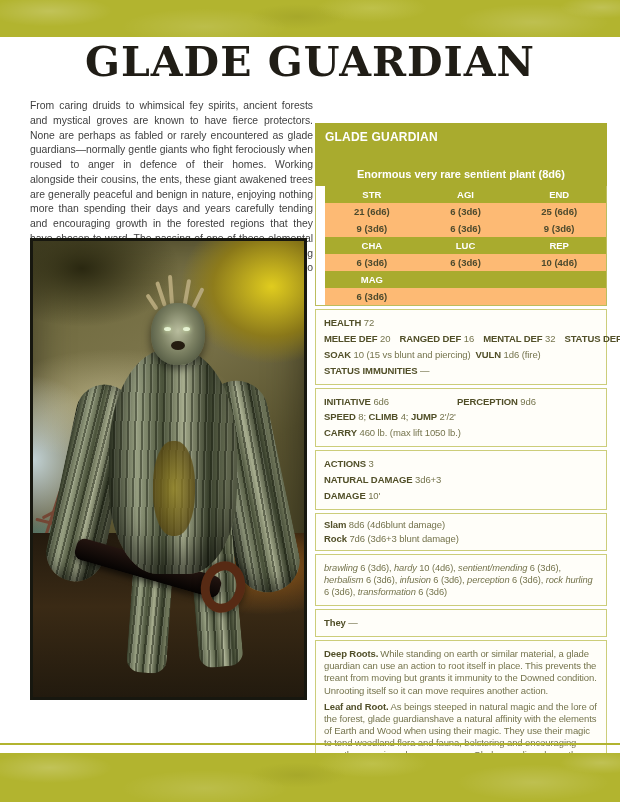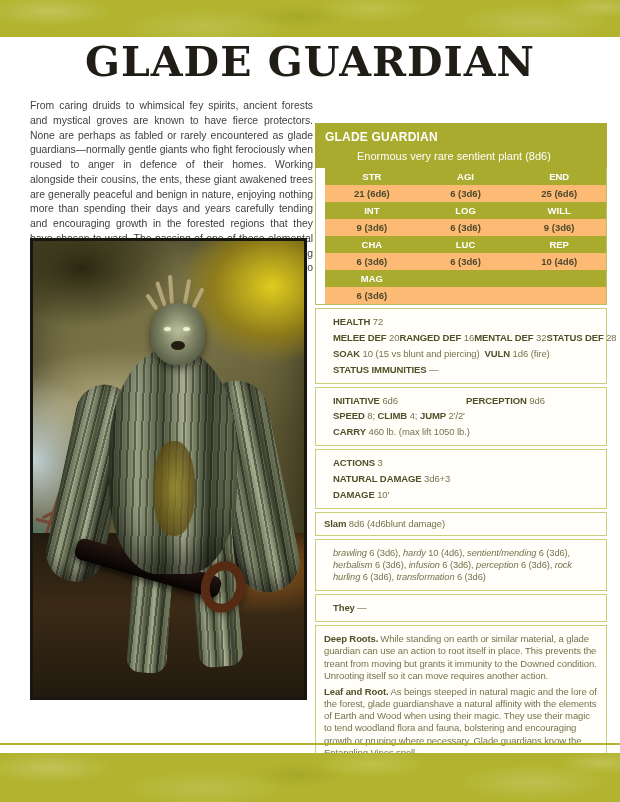--- a/index.html
+++ b/index.html
@@ -83,36 +83,36 @@
   .a5 { left:117px; top:52px; width:4px; height:18px; transform:rotate(-34deg); }
   .weapon { left:40px; bottom:118px; width:150px; height:22px; border-radius:8px;
             background:linear-gradient(#241510,#050302); transform:rotate(16deg); box-shadow:0 3px 6px rgba(0,0,0,.6); }
   .weapon-head { left:168px; bottom:84px; width:44px; height:52px; border-radius:50%;
             border:9px solid #572a14; background:transparent; transform:rotate(14deg); box-shadow:0 0 8px rgba(0,0,0,.6); }
 
   
   .statblock { position:absolute; left:315px; top:123px; width:292px; font-size:9.5px; }
   .sb-header { background:#a9ab2e; padding:7px 10px 6px; color:#ffffff; }
   .sb-name  { font-weight:bold; font-size:12px; letter-spacing:.2px; }
-  .sb-type  { font-weight:normal; font-size:11px; margin-top:6px;padding-left:32px; }
+  .sb-type  { font-weight:bold; font-size:11px; margin-top:24px;padding-left:32px; }
   .sb-flavor{ font-style:italic; font-size:10px; color:rgba(255,255,255,.78); margin-top:4px; }
   .attr-wrap { border:1px solid #bcbd5e; border-top:none; }
   .attr-row { display:flex;margin-left:9px; }
   .attr-cell { flex:1; text-align:center; padding:3px 0; }
   .attr-head { background:#a9ab2e; color:#ffffff; font-weight:bold; font-size:9.5px; }
   .attr-val  { background:#fdba74; color:#4c4a2d; font-weight:bold; font-size:9.5px; }
   .sb-box {
     border:1px solid #cccd7a; background:#fffef9; margin-top:3px;
     padding:3px 8px; color:#75744d; letter-spacing:-.1px;
   }
-  .sb-box p { margin:4px 9px; line-height:1.25; }
+  .sb-box p { margin:4px 0; line-height:1.25; }
   .sb-box b { color:#514f28; }
   .two-col { display:flex; }
   .c1 { min-width:133px; padding-right:5px; }
-  .def-row { display:flex; flex-wrap:nowrap; }
+  .def-row { display:flex; gap:9px; flex-wrap:nowrap; }
   .def-row span { white-space:nowrap; }
   .attacks p { margin:2px 0; }
   .skills-box { font-size:9.3px; }
   .skills-box p { line-height:1.32; }
   .traits p { line-height:1.28; margin:4px 0; }
   .traits b { margin-right:2px; }
 </style>
 </head>
 <body>
 
@@ -162,25 +162,20 @@
     <div class="attr-row attr-head">
       <span class="attr-cell">STR</span>
       <span class="attr-cell">AGI</span>
       <span class="attr-cell">END</span>
     </div>
     <div class="attr-row attr-val">
       <span class="attr-cell">21 (6d6)</span>
       <span class="attr-cell">6 (3d6)</span>
       <span class="attr-cell">25 (6d6)</span>
     </div>
-    <div class="attr-row attr-head">
-      <span class="attr-cell">INT</span>
-      <span class="attr-cell">LOG</span>
-      <span class="attr-cell">WILL</span>
-    </div>
     <div class="attr-row attr-val">
       <span class="attr-cell">9 (3d6)</span>
       <span class="attr-cell">6 (3d6)</span>
       <span class="attr-cell">9 (3d6)</span>
     </div>
     <div class="attr-row attr-head">
       <span class="attr-cell">CHA</span>
       <span class="attr-cell">LUC</span>
       <span class="attr-cell">REP</span>
     </div>
@@ -226,20 +221,21 @@
   </div>
 
   <div class="sb-box">
     <p><b>ACTIONS</b> <span>3</span></p>
     <p><b>NATURAL DAMAGE</b> <span>3d6+3</span></p>
     <p><b>DAMAGE</b> <span>10'</span></p>
   </div>
 
   <div class="sb-box attacks">
     <p><b>Slam</b> <span>8d6 (4d6blunt damage)</span></p>
+    <p><b>Rock</b> <span>7d6 (3d6+3 blunt damage)</span></p>
   </div>
 
   <div class="sb-box skills-box">
     <p><i>brawling</i> <span>6 (3d6), </span><i>hardy</i> <span>10 (4d6), </span><i>sentient/mending</i> <span>6 (3d6), </span><i>herbalism</i> <span>6 (3d6), </span><i>infusion</i> <span>6 (3d6), </span><i>perception</i> <span>6 (3d6), </span><i>rock hurling</i> <span>6 (3d6), </span><i>transformation</i> <span>6 (3d6)</span></p>
   </div>
 
   <div class="sb-box">
     <p><b>They</b> <span>—</span></p>
   </div>
 

